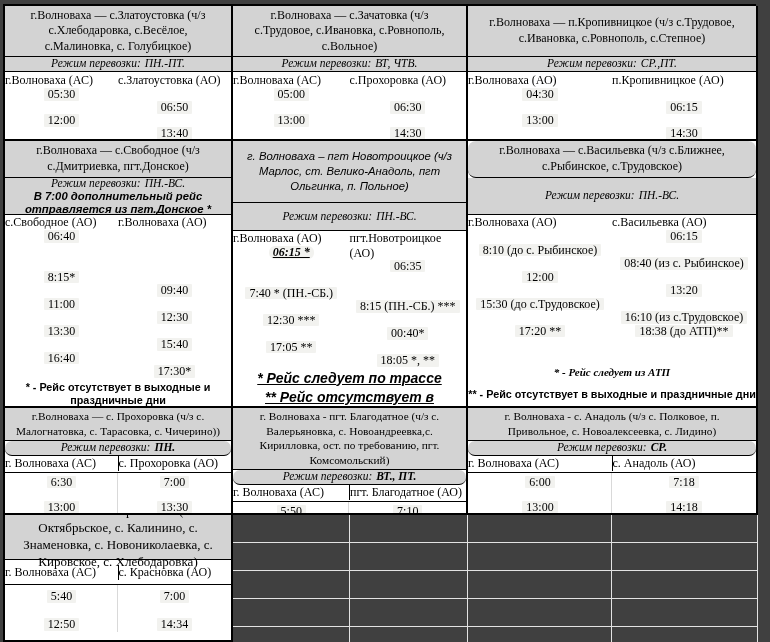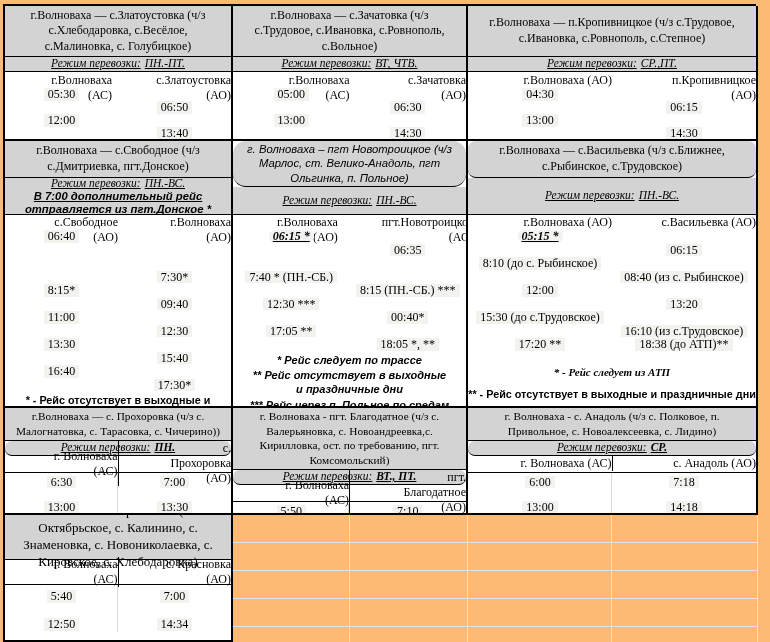--- a/index.html
+++ b/index.html
@@ -3,72 +3,72 @@
 <meta charset="utf-8">
 <style>
   :root{
     --hdr-bg:#d3d3d3; --border:#000; --tval-bg:#f2f2ef; --faint:#e3e3e3;
   }
   html,body{margin:0;padding:0;}
   body{
     width:770px;height:642px;overflow:hidden;background:#fff;color:#000;
     font-family:"Liberation Serif", serif;
   }
-  .sheet{position:relative;width:770px;height:642px;overflow:hidden;background:#fdba74;}
+  .sheet{position:relative;width:770px;height:642px;overflow:hidden;background:#404040;}
   .tbl{
     position:absolute;left:3px;top:4px;width:753px;height:638px;box-sizing:border-box;
     display:grid;grid-template-columns:228px 235px 290px;grid-template-rows:135px 267px 107px 1fr;
     border-top:2px solid var(--border);border-left:2px solid var(--border);
   }
   .block{
     box-sizing:border-box;border-right:2px solid var(--border);border-bottom:2px solid var(--border);
     display:flex;flex-direction:column;overflow:hidden;background:#fff;
   }
   .block-title{
     flex:0 0 auto;background:var(--hdr-bg);border-bottom:1px solid var(--border);
     display:flex;align-items:center;justify-content:center;text-align:center;
     font-size:12px;line-height:1.3;padding:1px 8px;box-sizing:border-box;
   }
   .block-regime{
     flex:0 0 auto;background:var(--hdr-bg);border-bottom:1px solid var(--border);
     display:flex;flex-direction:column;align-items:center;justify-content:center;text-align:center;
-    font-size:11.5px;font-style:italic;box-sizing:border-box;line-height:1.15;text-decoration:underline;
+    font-size:11.5px;font-style:italic;box-sizing:border-box;line-height:1.15;
   }
   .regime-days{margin-left:4px;}
   .regime-days.bold{font-weight:700;}
   .regime-extra{
     font-family:"Liberation Sans", sans-serif;font-weight:700;font-style:italic;
     font-size:11.3px;line-height:1.1;padding:0 4px;
   }
   .col-headers{flex:0 0 auto;display:flex;font-size:12px;box-sizing:border-box;}
-  .ch-cell{flex:1;text-align:right;padding-left:44px;}
+  .ch-cell{flex:1;text-align:left;}
   .times{flex:0 0 auto;display:flex;flex-direction:column;}
   .t-row{display:flex;}
   .t-cell{flex:1;text-align:center;font-size:12px;line-height:1.05;white-space:nowrap;}
   .t-val{background:var(--tval-bg);padding:0 4px;display:inline-block;border-radius:1px;}
   .t-ubi{font-weight:700;font-style:italic;text-decoration:underline;border-radius:6px;}
   .footnotes{flex:1;display:flex;flex-direction:column;justify-content:flex-end;align-items:center;padding-bottom:5px;}
   .fn{text-align:center;line-height:1.25;margin-top:2px;}
   .fn.sb{font-family:"Liberation Sans", sans-serif;font-weight:700;font-size:10.8px;}
-  .fn.si{font-family:"Liberation Sans", sans-serif;font-weight:600;font-style:italic;font-size:11px;max-width:200px;}
+  .fn.si{font-family:"Liberation Sans", sans-serif;font-weight:600;font-style:italic;font-size:14px;max-width:200px;text-decoration:underline;}
   .fn.seri{font-style:italic;font-weight:600;font-size:11px;}
   .title-i{font-style:italic;font-family:"Liberation Sans", sans-serif;font-size:11.3px;}
 
   
   .r1 .block-title{height:51px;}
   .r1 .block-regime{height:15px;}
   .r1 .col-headers{height:16px;padding-top:1px;}
   .r1 .t-row{height:13px;}
 
   
   .r2 .col-headers{height:15px;}
   .r2 .t-row{height:13.5px;}
   .b2c1 .block-title{height:37px;}
   .b2c1 .block-regime{height:37px;}
-  .b2c2 .block-title{height:46px;border-radius:13px;}
+  .b2c2 .block-title{height:62px;}
   .b2c2 .block-regime{height:28px;}
   .b2c3 .block-title{height:37px;border-radius:8px;}
   .b2c3 .block-regime{height:37px;}
   .b2c3 .fn{margin-top:8px;}
 
   
   .r3 .block-title{flex:1;font-size:11.3px;}
   .r3 .block-regime{height:15px;border-radius:7px;}
   .r3 .col-headers{height:17px;align-items:center;}
   .r3 .times{padding-top:3px;justify-content:center;}
@@ -131,21 +131,21 @@
         </div>
     </div>
 
     <div class="block r1">
       <div class="block-title">г.Волноваха — с.Зачатовка (ч/з с.Трудовое, с.Ивановка, с.Ровнополь, с.Вольное)</div>
       <div class="block-regime">
         <div class="regime-line"><span>Режим перевозки:</span><span class="regime-days">ВТ, ЧТВ.</span></div>
       </div>
       <div class="col-headers">
         <div class="ch-cell">г.Волноваха (АС)</div>
-        <div class="ch-cell">с.Зачатовка (АО)</div>
+        <div class="ch-cell">с.Прохоровка (АО)</div>
       </div>
       <div class="times">
           <div class="t-row">
             <div class="t-cell"><span class="t-val">05:00</span></div>
             <div class="t-cell"></div>
           </div>
           <div class="t-row">
             <div class="t-cell"></div>
             <div class="t-cell"><span class="t-val">06:30</span></div>
           </div>
@@ -204,24 +204,20 @@
             <div class="t-cell"><span class="t-val">06:40</span></div>
             <div class="t-cell"></div>
           </div>
           <div class="t-row">
             <div class="t-cell"></div>
             <div class="t-cell"></div>
           </div>
           <div class="t-row">
             <div class="t-cell"></div>
             <div class="t-cell"></div>
-          </div>
-          <div class="t-row">
-            <div class="t-cell"></div>
-            <div class="t-cell"><span class="t-val">7:30*</span></div>
           </div>
           <div class="t-row">
             <div class="t-cell"><span class="t-val">8:15*</span></div>
             <div class="t-cell"></div>
           </div>
           <div class="t-row">
             <div class="t-cell"></div>
             <div class="t-cell"><span class="t-val">09:40</span></div>
           </div>
           <div class="t-row">
@@ -312,24 +308,20 @@
       <div class="block-title">г.Волноваха — с.Васильевка (ч/з с.Ближнее, с.Рыбинское, с.Трудовское)</div>
       <div class="block-regime">
         <div class="regime-line"><span>Режим перевозки:</span><span class="regime-days">ПН.-ВС.</span></div>
       </div>
       <div class="col-headers">
         <div class="ch-cell">г.Волноваха (АО)</div>
         <div class="ch-cell">с.Васильевка (АО)</div>
       </div>
       <div class="times">
           <div class="t-row">
-            <div class="t-cell"><span class="t-val t-ubi">05:15 *</span></div>
-            <div class="t-cell"></div>
-          </div>
-          <div class="t-row">
             <div class="t-cell"></div>
             <div class="t-cell"><span class="t-val">06:15</span></div>
           </div>
           <div class="t-row">
             <div class="t-cell"><span class="t-val">8:10 (до с. Рыбинское)</span></div>
             <div class="t-cell"></div>
           </div>
           <div class="t-row">
             <div class="t-cell"></div>
             <div class="t-cell"><span class="t-val">08:40 (из с. Рыбинское)</span></div>

